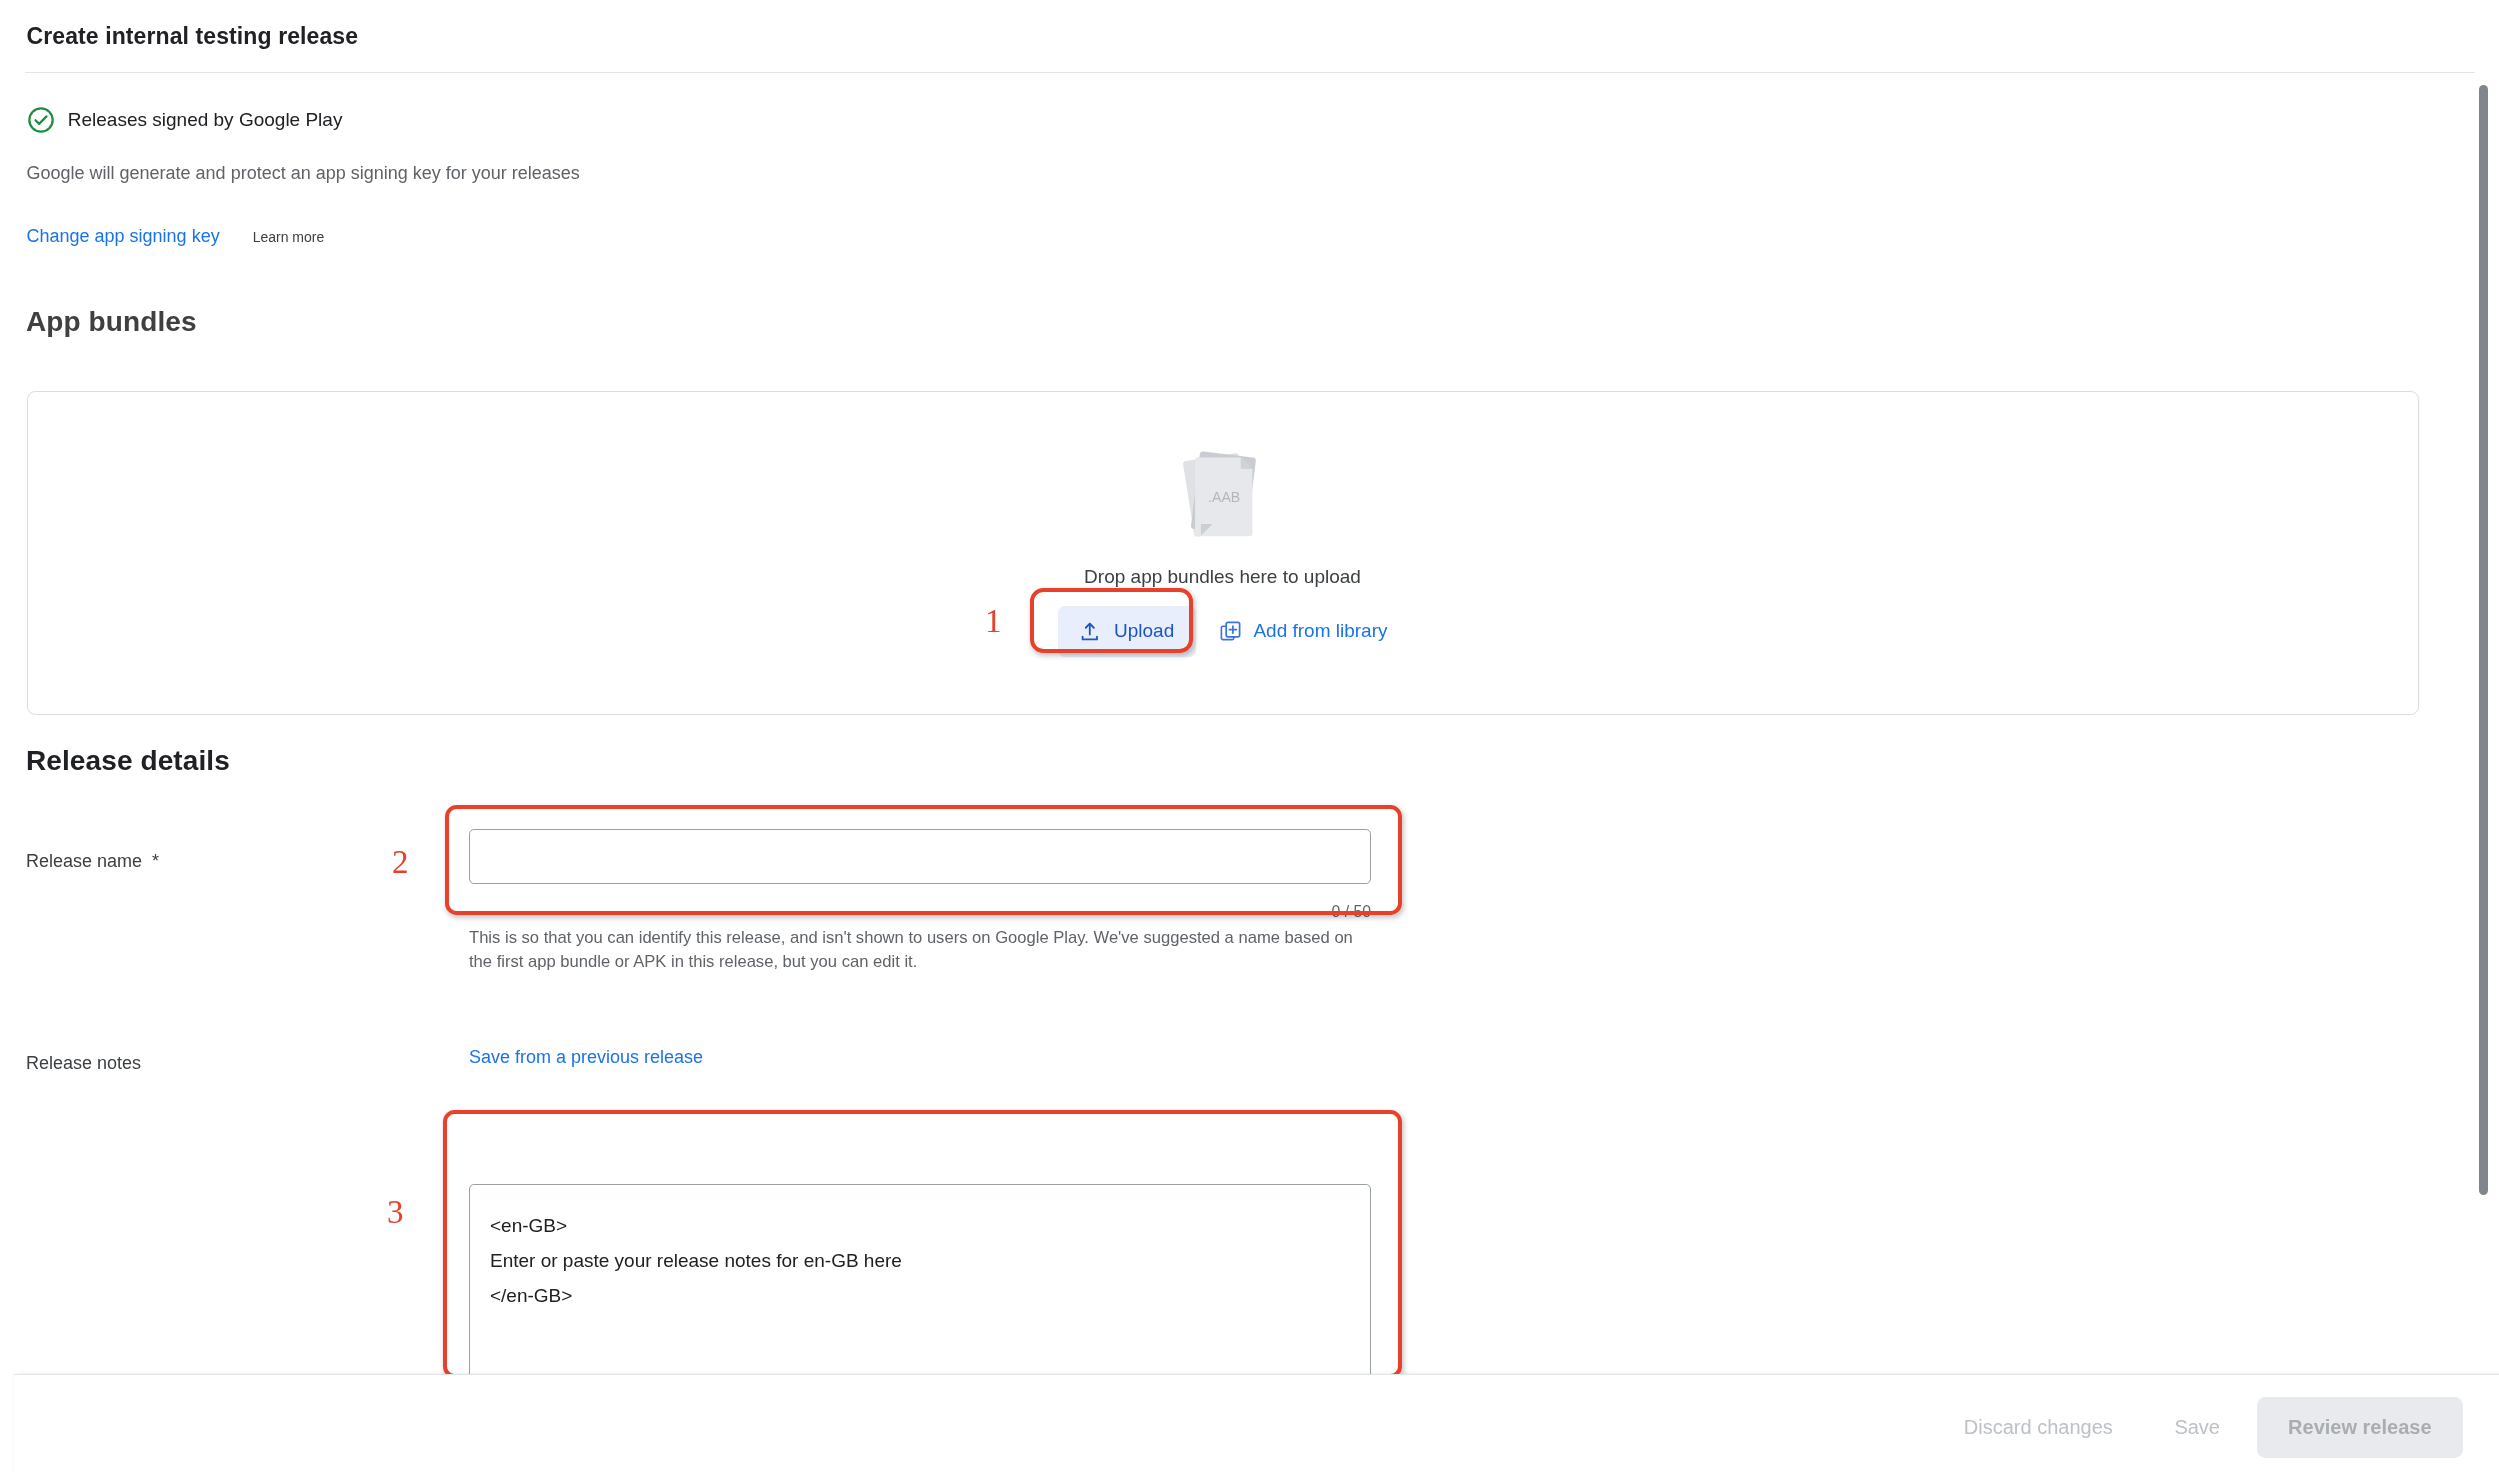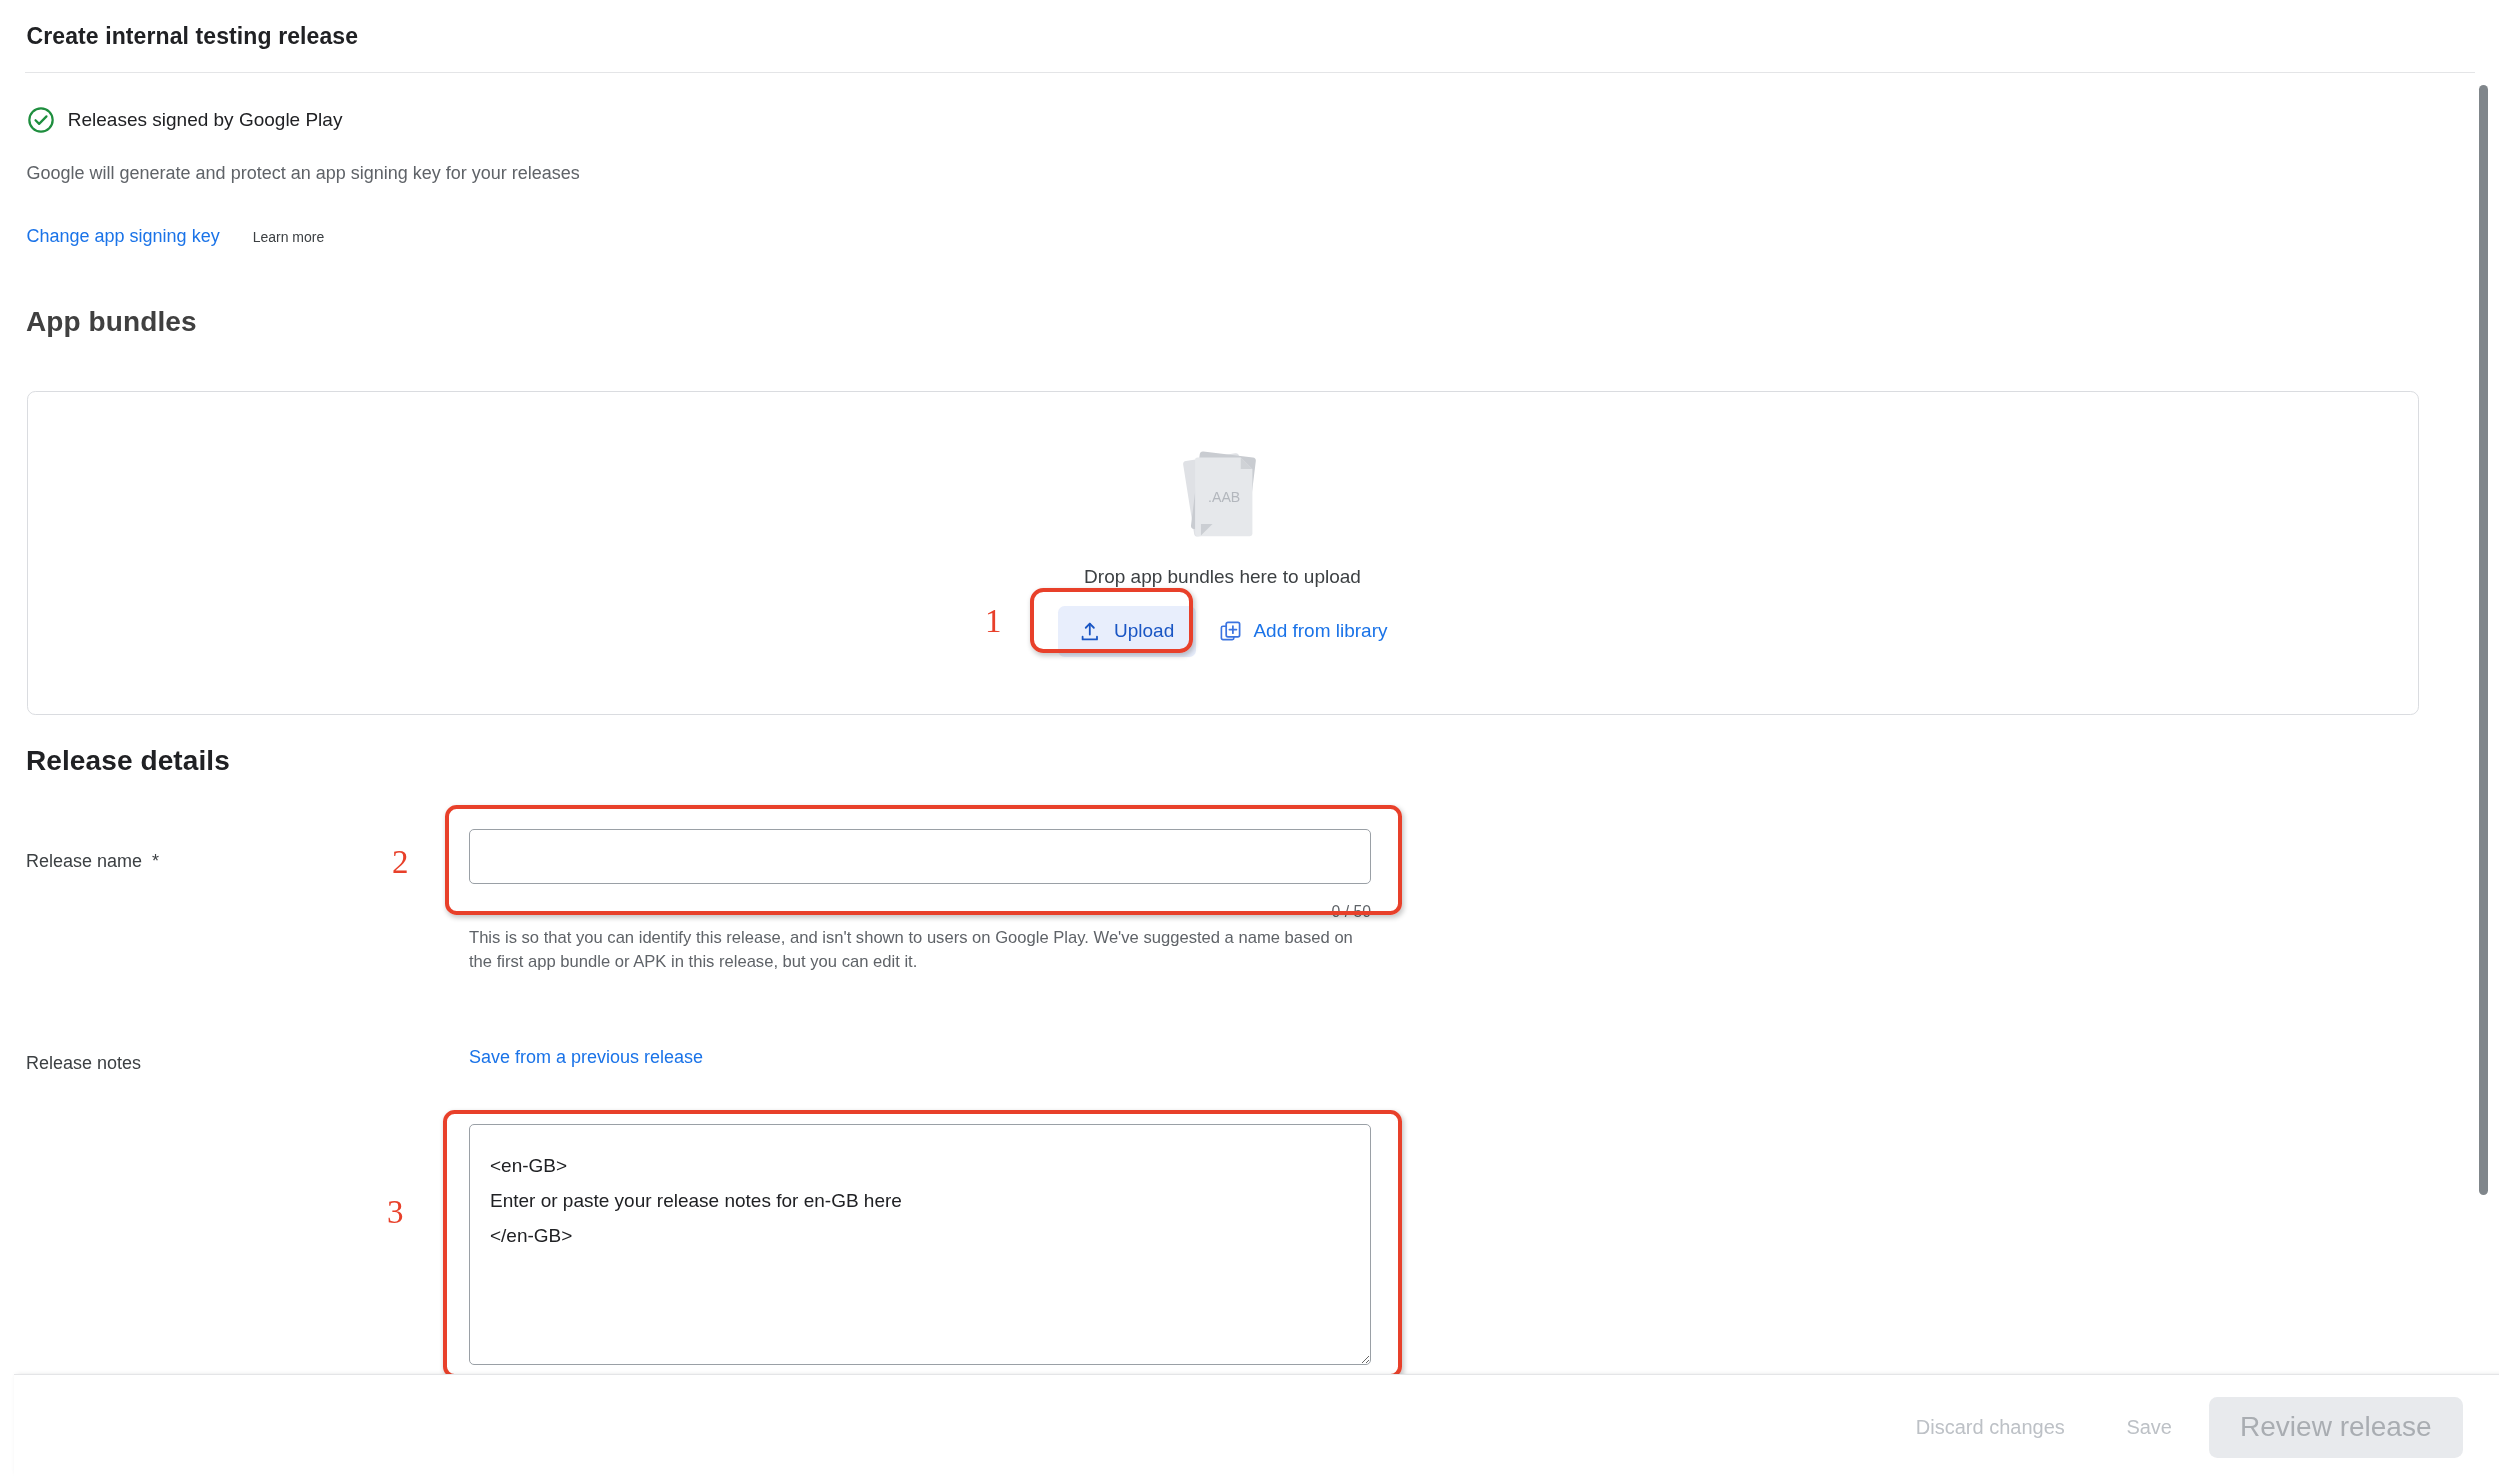--- a/index.html
+++ b/index.html
@@ -178,21 +178,21 @@
   }
   .copy-previous {
     position: absolute;
     left: 469px; top: 1047px;
     font-size: 18px;
     color: #1a73e8;
     cursor: pointer;
   }
   .notes-textarea {
     position: absolute;
-    left: 469px; top: 1124px;
+    left: 469px; top: 1184px;
     width: 902px; height: 241px;
     border: 0.8px solid #9aa0a6;
     border-radius: 5px;
     background: #ffffff;
     font-size: 19px;
     line-height: 1.85;
     font-family: "Liberation Sans", sans-serif;
     color: #202124;
     padding: 23px 20px;
     resize: vertical;
@@ -260,24 +260,25 @@
     font-family: "Liberation Sans", sans-serif;
     border-radius: 6.6px;
     cursor: default;
   }
   .btn-filled {
     height: 61px;
     padding: 0 31.5px;
     border: none;
     background: #e8eaed;
     color: #a9adb2;
-    font-size: 28px;
+    font-size: 20px;
     font-family: "Liberation Sans", sans-serif;
     border-radius: 8.3px;
     cursor: default;
+    font-weight: bold;
   }
 </style>
 </head>
 <body>
 
 <div id="page">
 
   <div class="page-header">
     <div class="page-header-title">Create internal testing release</div>
   </div>

